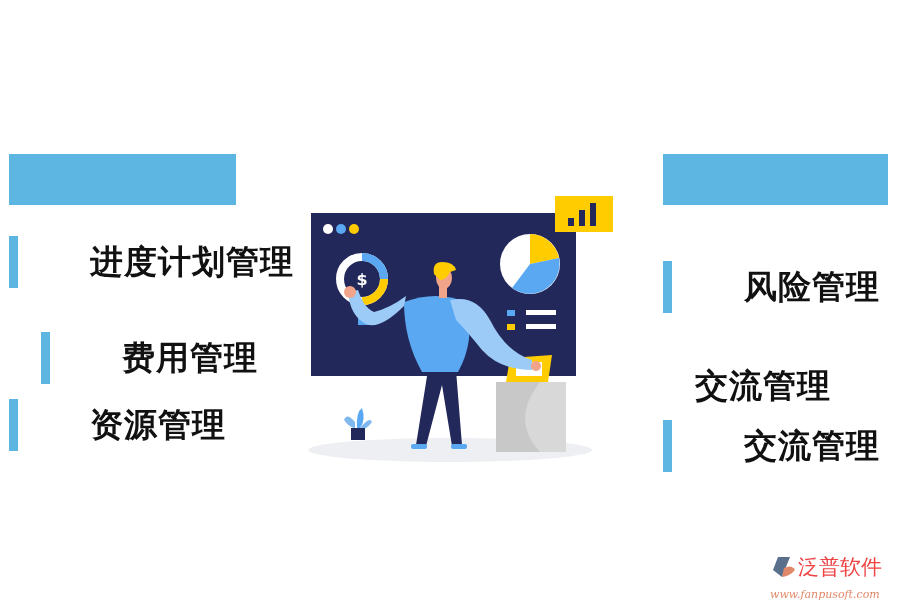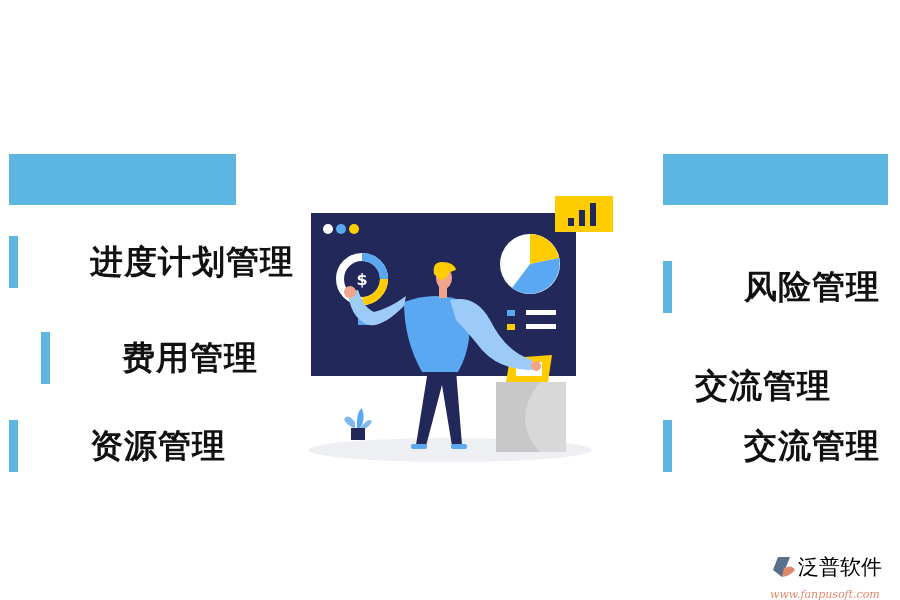--- a/index.html
+++ b/index.html
@@ -3,38 +3,38 @@
 <meta charset="utf-8">
 <style>
   html,body{margin:0;padding:0;}
   body{width:900px;height:600px;background:#ffffff;position:relative;overflow:hidden;font-family:"DejaVu Sans","Liberation Sans",sans-serif;}
   .header-bar{position:absolute;height:51px;background:#5db6e1;}
   .item{position:absolute;height:52px;display:flex;align-items:center;gap:40px;}
   .accent{width:9px;height:52px;background:#5db6e1;}
   .label{font-size:33px;font-weight:bold;color:#111;margin-left:32px;letter-spacing:1px;white-space:nowrap;}
   .illus{position:absolute;left:300px;top:190px;width:320px;height:280px;}
   .logo{position:absolute;left:770px;top:553px;width:125px;height:42px;}
-  .logo-title{position:absolute;left:28px;top:0;font-size:21px;color:#000000;white-space:nowrap;}
+  .logo-title{position:absolute;left:28px;top:0;font-size:21px;color:#ef4444;white-space:nowrap;}
   .logo-url{position:absolute;left:0;top:35px;font-size:11px;color:#e0896a;font-family:"DejaVu Serif",serif;white-space:nowrap;font-style:italic;}
   .logo-mark{position:absolute;left:2px;top:3px;width:24px;height:22px;}
 </style>
 </head>
 <body>
 
 <div class="header-bar" style="left:9px;top:154px;width:227px;"></div>
 
 <div class="item" style="left:9px;top:236px;">
   <div class="accent"></div>
   <span class="label">进度计划管理</span>
 </div>
 <div class="item" style="left:9px;top:332px;padding-left:32px;">
   <div class="accent"></div>
   <span class="label">费用管理</span>
 </div>
-<div class="item" style="left:9px;top:420px;">
+<div class="item" style="left:9px;top:399px;">
   <div class="accent"></div>
   <span class="label">资源管理</span>
 </div>
 
 <div class="header-bar" style="left:663px;top:154px;width:225px;"></div>
 
 <div class="item" style="left:663px;top:234px;margin-top:27px;">
   <div class="accent"></div>
   <span class="label">风险管理</span>
 </div>

